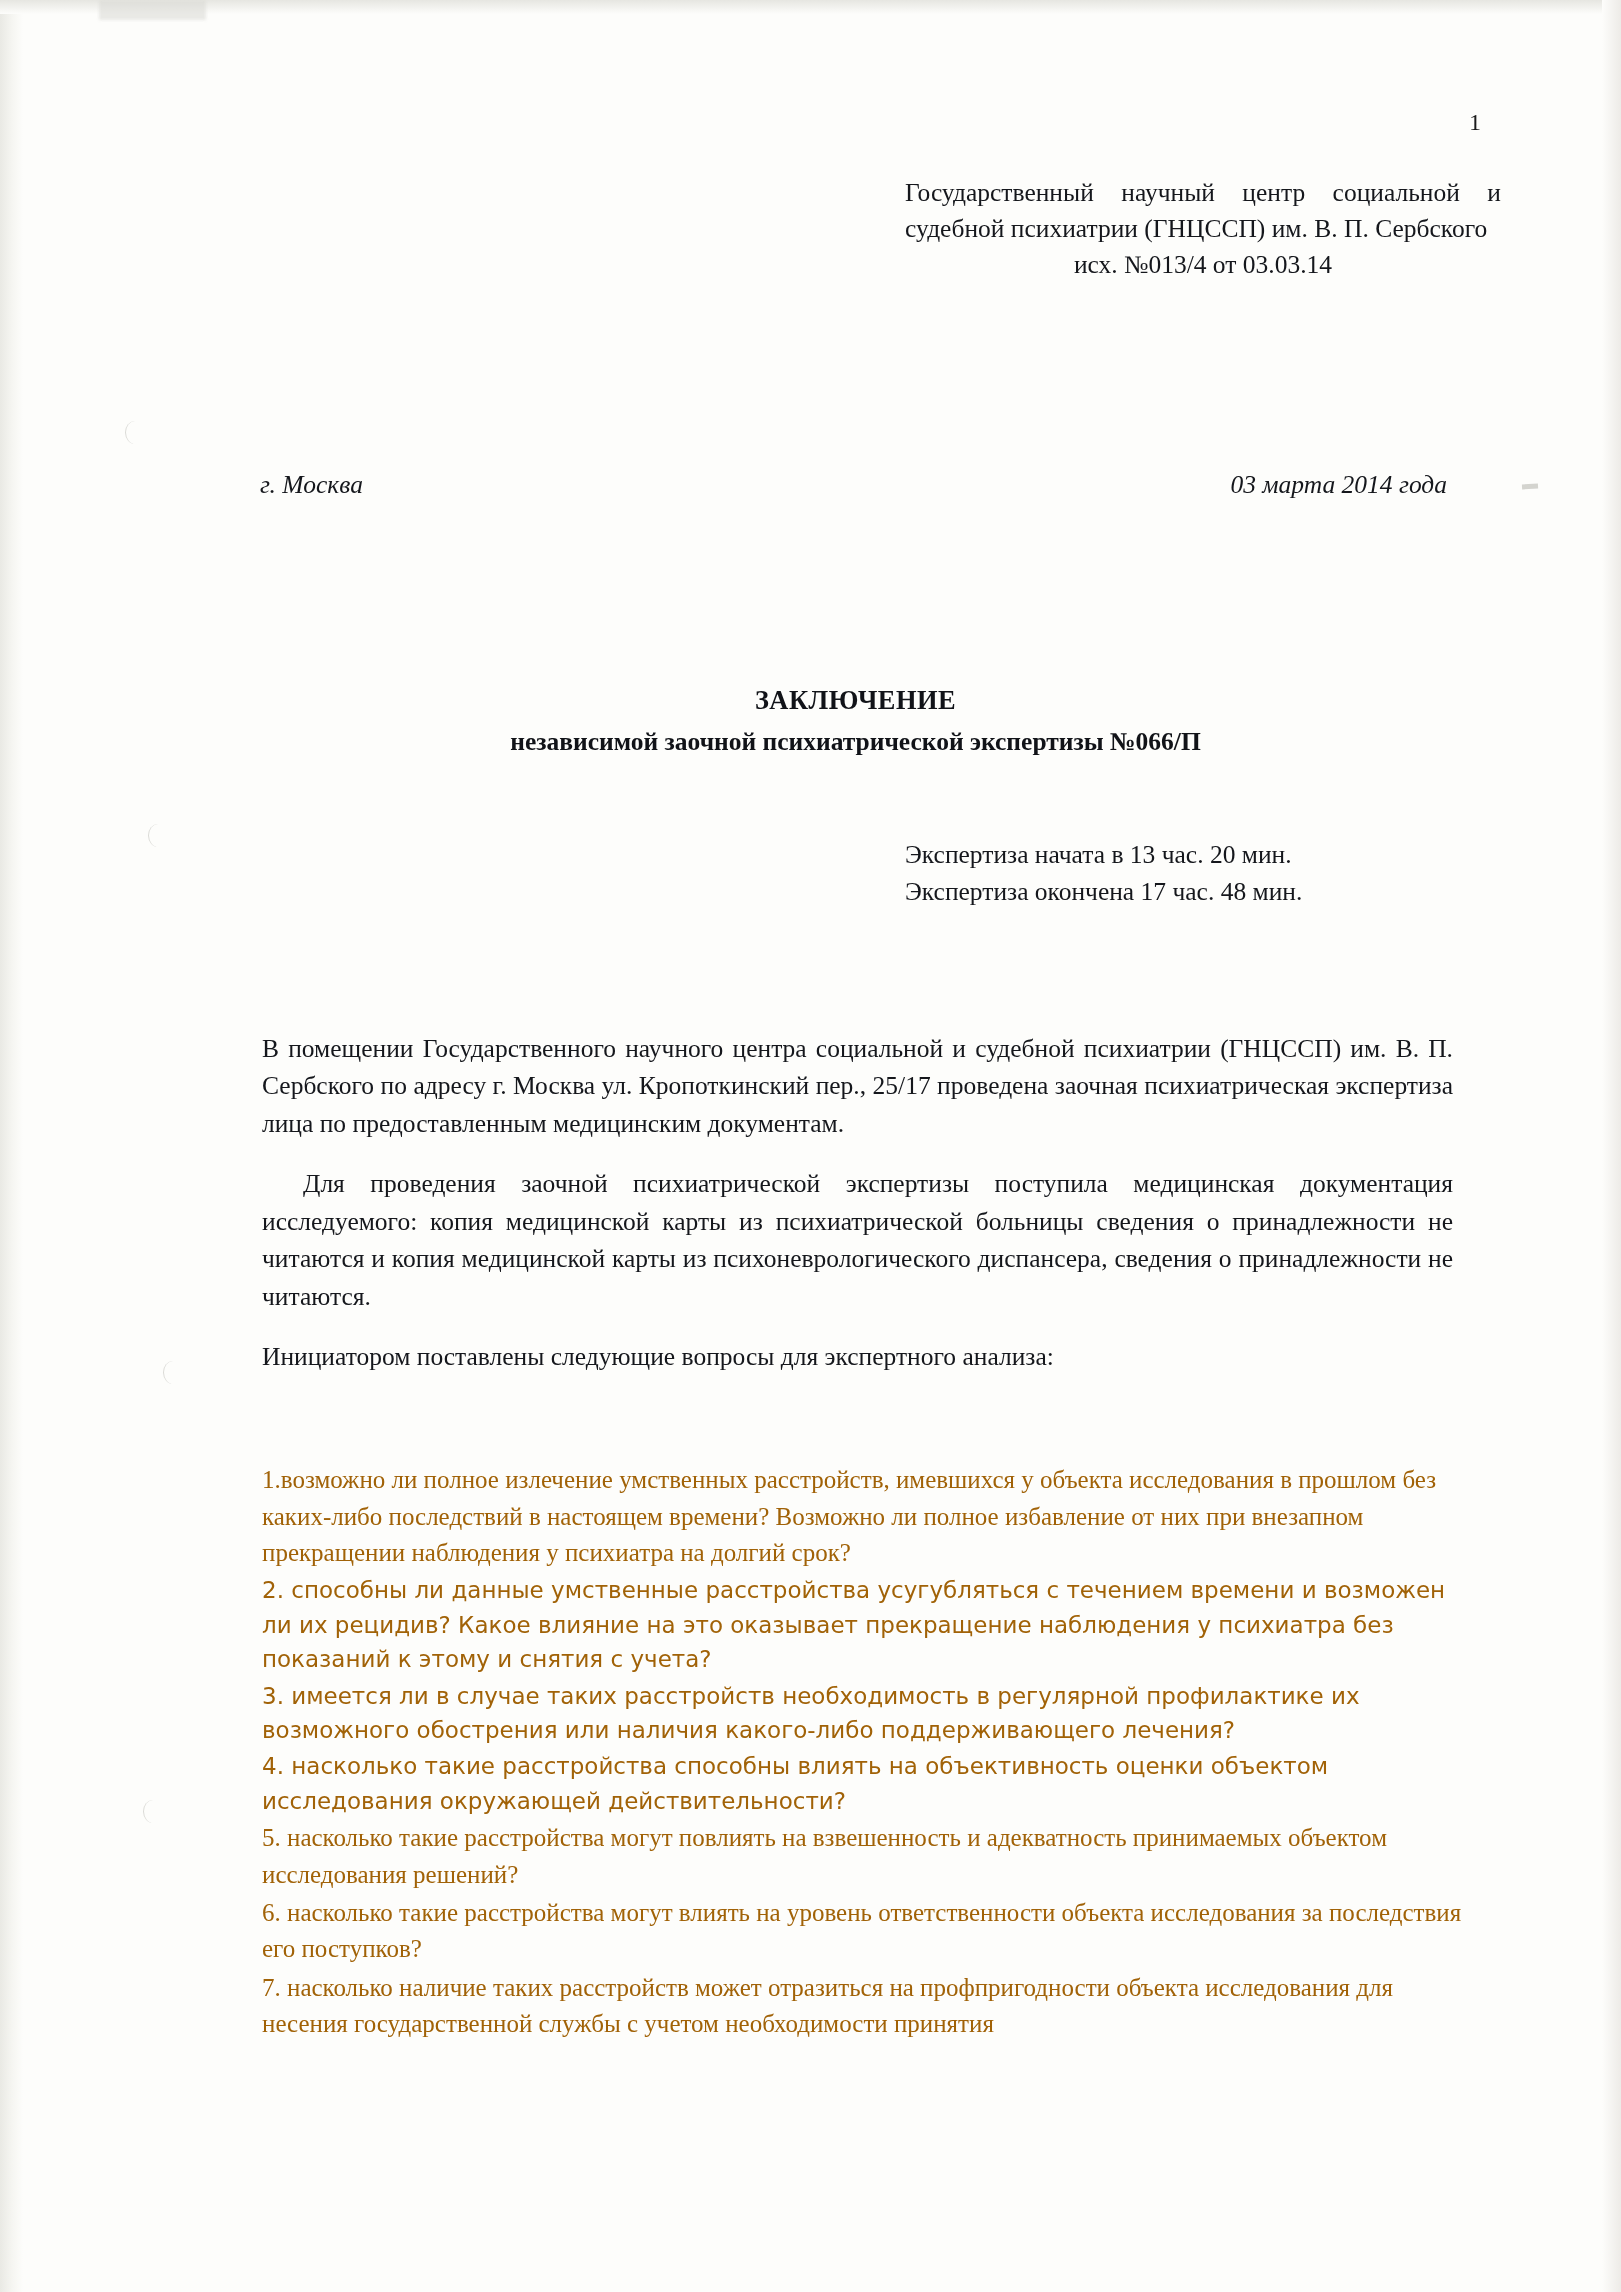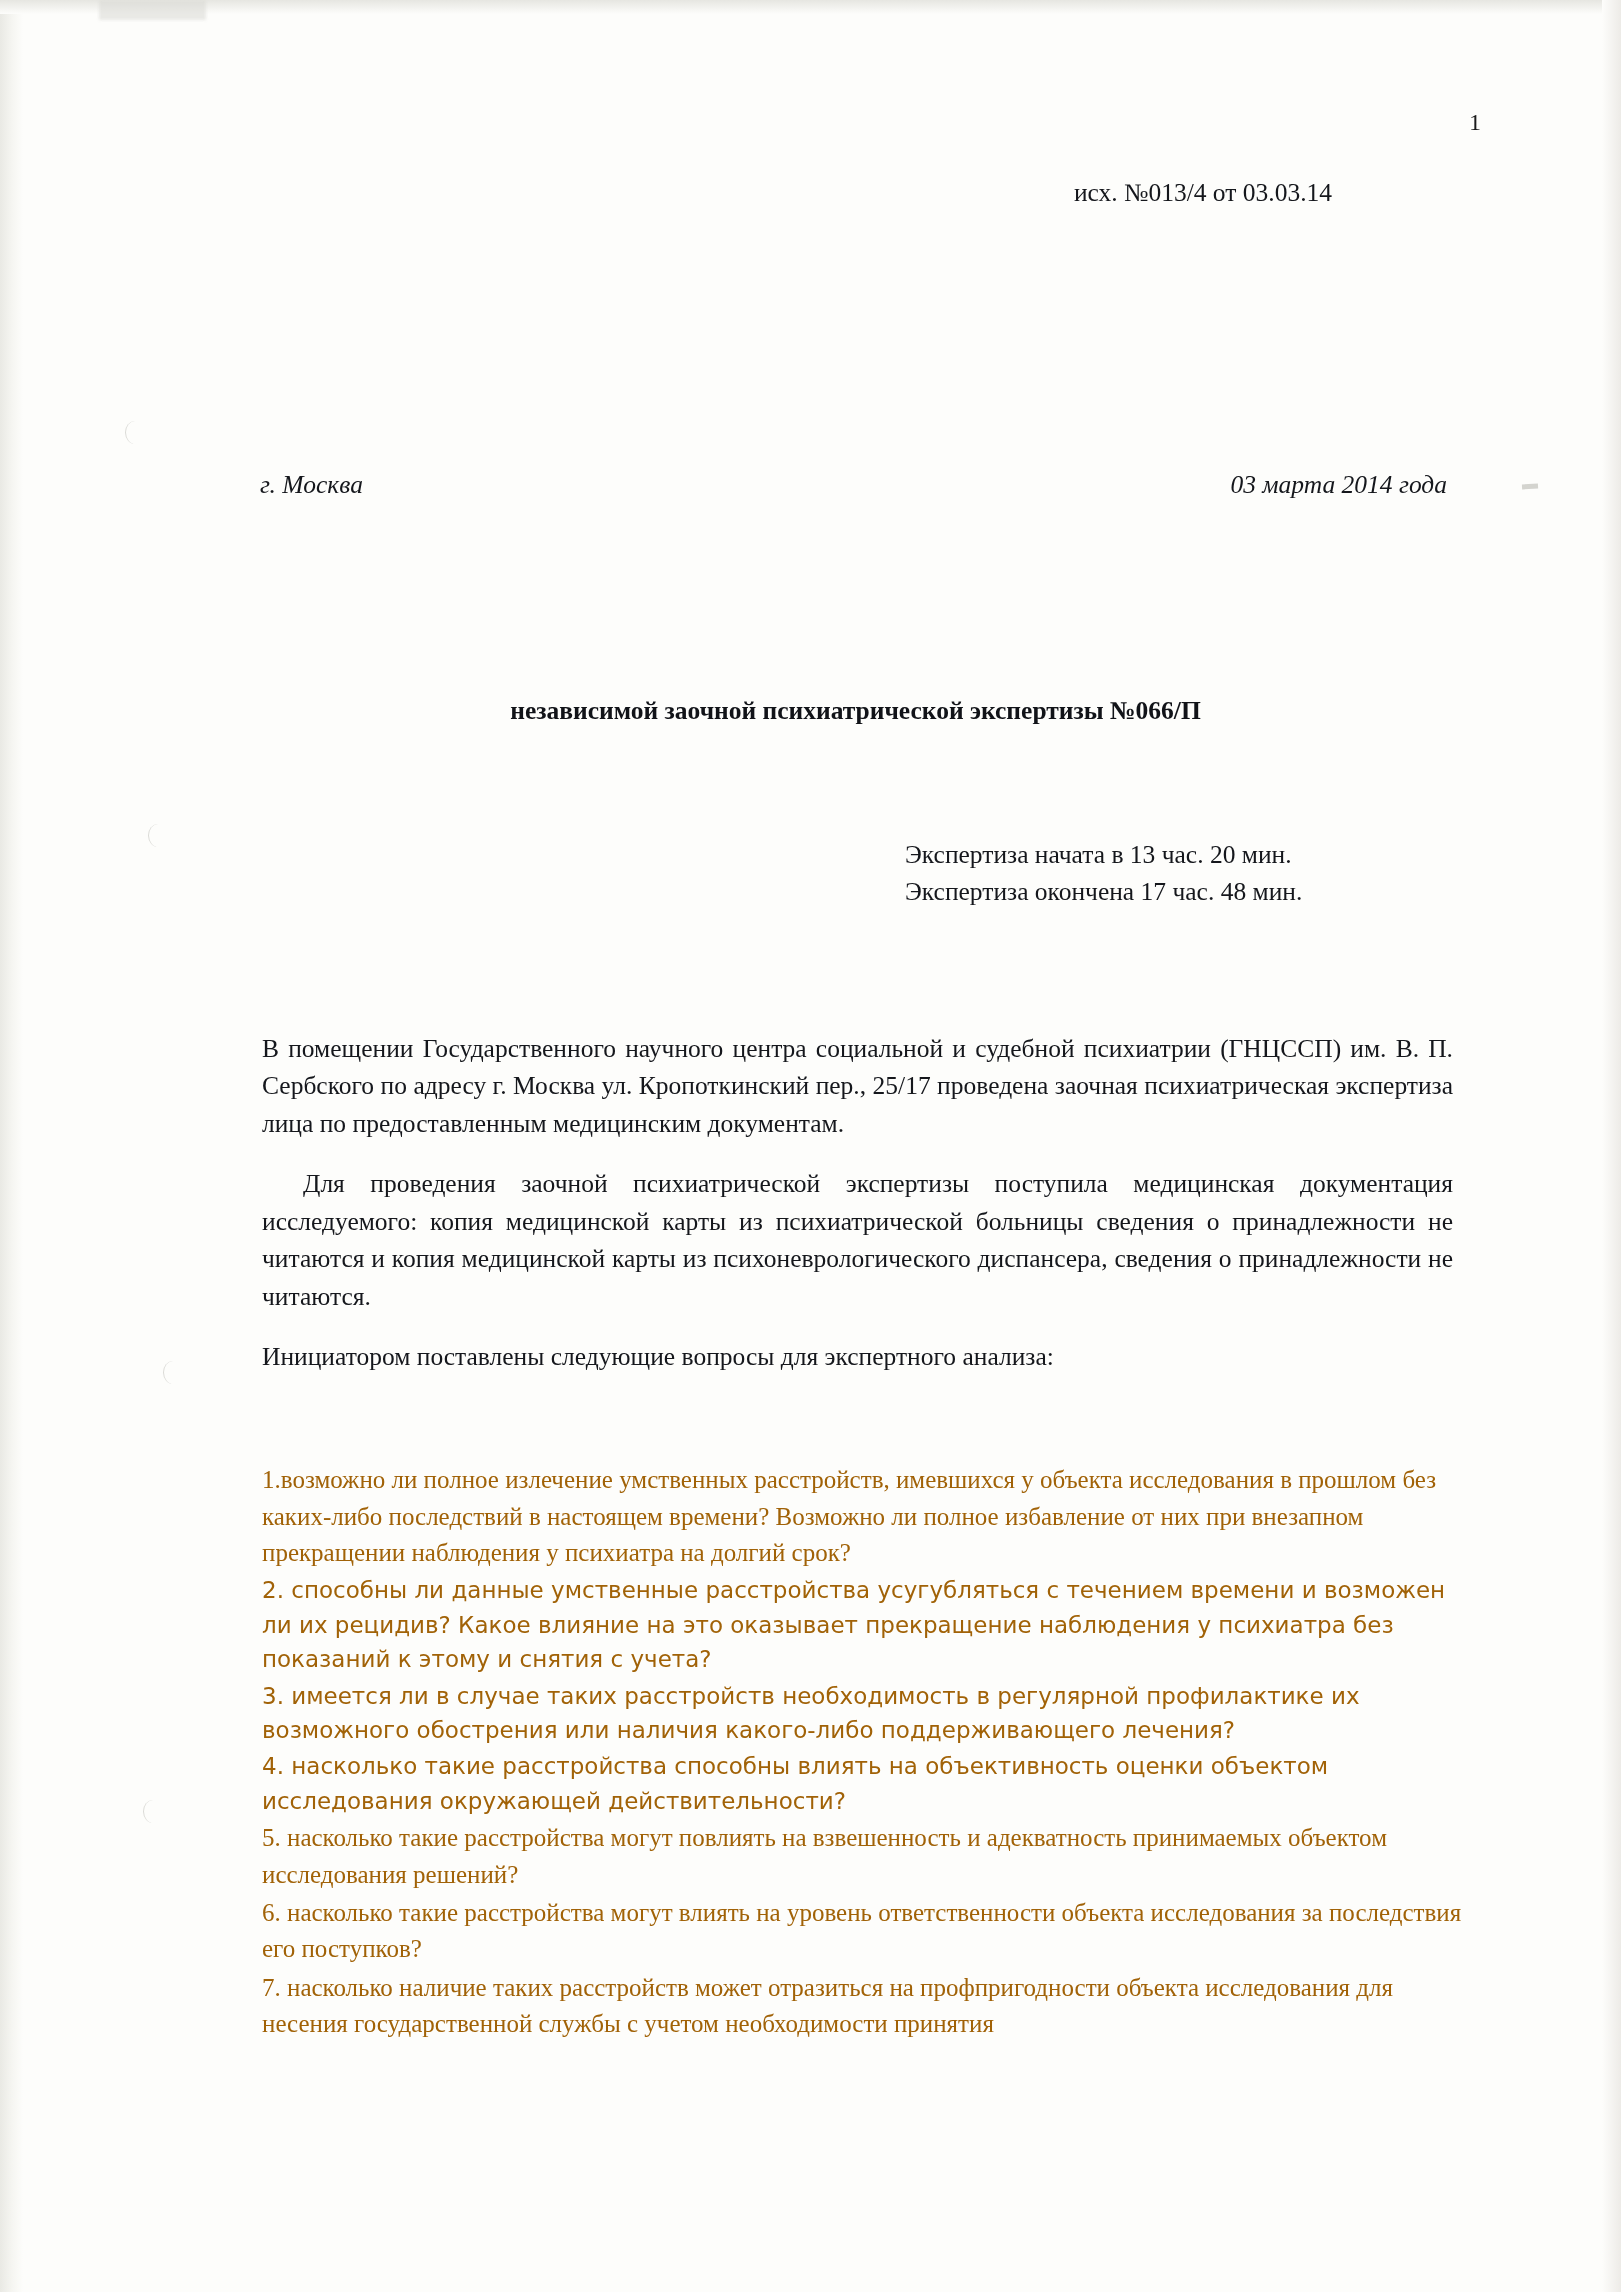--- a/index.html
+++ b/index.html
@@ -184,29 +184,31 @@
   <div class="punch p2"></div>
   <div class="punch p3"></div>
   <div class="punch p4"></div>
   <div class="mark-right"></div>
 
   <div class="content">
 
     <div class="page-number">1</div>
 
     <div class="header-block">
+      <div>Государственный научный центр социальной и судебной психиатрии (ГНЦССП) им. В. П. Сербского</div>
       <div class="nojustify">исх. №013/4 от 03.03.14</div>
     </div>
 
     <div class="city-date-row">
       <div>г. Москва</div>
       <div>03 марта 2014 года</div>
     </div>
 
     <div class="title-block">
+      <div class="title-main">ЗАКЛЮЧЕНИЕ</div>
       <div class="title-sub">независимой заочной психиатрической экспертизы №066/П</div>
     </div>
 
     <div class="time-block">
       <div>Экспертиза начата в 13 час. 20 мин.</div>
       <div>Экспертиза окончена 17 час. 48 мин.</div>
     </div>
 
     <div class="body-block">
       <div class="para">В помещении Государственного научного центра социальной и судебной психиатрии (ГНЦССП) им. В. П. Сербского по адресу г. Москва ул. Кропоткинский пер., 25/17 проведена заочная психиатрическая экспертиза лица по предоставленным медицинским документам.</div>

